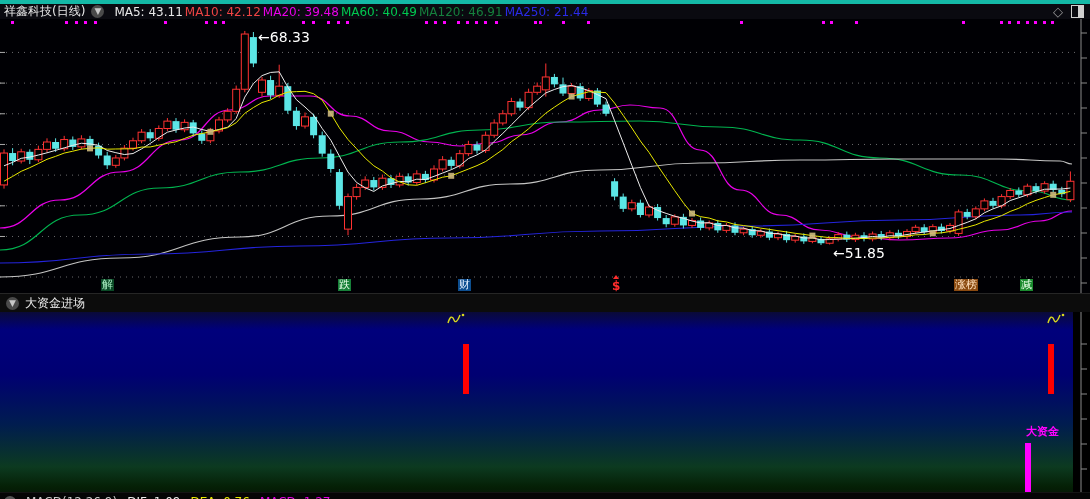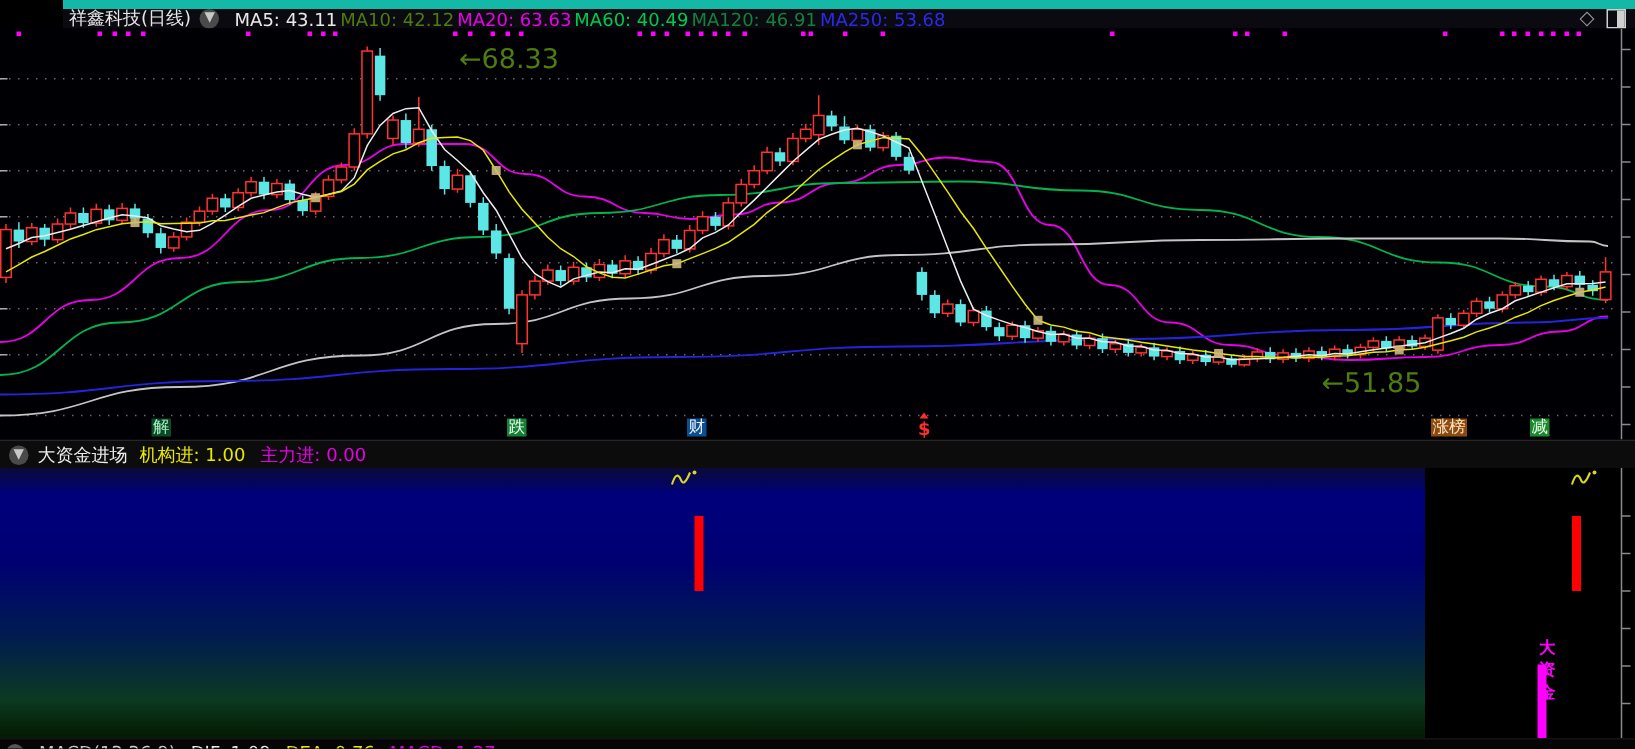--- a/index.html
+++ b/index.html
@@ -1,63 +1,63 @@
 <!DOCTYPE html>
 <html><head>
 <meta charset="utf-8">
 <style>
   html,body{margin:0;padding:0;background:#000;}
   body{width:1090px;height:499px;overflow:hidden;position:relative;
        font-family:"DejaVu Sans","Liberation Sans",sans-serif;}
   
-  .top-bar{height:19px;box-sizing:border-box;border-top:6px solid #14b8a6;
-    background:#0a0a10;display:flex;align-items:center;white-space:nowrap;margin-left:42px;}
+  .top-bar{height:19px;box-sizing:border-box;border-top:4px solid #14b8a6;
+    background:#0a0a10;display:flex;align-items:center;white-space:nowrap;}
   .title{color:#e8e8e8;font-size:12px;margin-left:4px;}
   .chev-circle{width:13px;height:13px;border-radius:50%;background:#4a4a4a;color:#c8c8c8;
     font-size:9px;line-height:12px;text-align:center;margin-left:6px;flex:0 0 auto;}
   .ma-labels{display:flex;gap:2px;margin-left:10px;font-size:12px;}
   .top-icons{margin-left:auto;display:flex;align-items:center;gap:8px;margin-right:6px;}
   .diamond{color:#9a9a9a;font-size:13px;line-height:13px;}
   .layout-box{width:11px;height:11px;border:1px solid #d0d0d0;position:relative;}
   .layout-box .half{position:absolute;right:0;top:0;width:5px;height:100%;background:#d0d0d0;}
   
   .chart-wrap{position:relative;width:1090px;height:274px;background:#000004;}
   .chart-wrap svg{position:absolute;left:0;top:0;}
-  .anno{position:absolute;color:#4d7c0f;font-size:18px;white-space:nowrap;margin-left:48px;}
+  .anno{position:absolute;color:#ffffff;font-size:14px;white-space:nowrap;}
   .badge{position:absolute;font-size:11px;line-height:12px;padding:0 1px;white-space:nowrap;}
   .dollar-badge{position:absolute;color:#ff2d2d;font-size:12px;font-weight:bold;text-align:center;}
   .dollar-badge .tri{display:block;width:0;height:0;margin:0 auto;
     border-left:3px solid transparent;border-right:3px solid transparent;border-bottom:4px solid #ff2d2d;}
   
   .p2-header{height:18px;background:#0c0c0c;border-top:1px solid #262626;display:flex;align-items:center;
     font-size:12px;white-space:nowrap;}
   .p2-header .fields{display:flex;gap:10px;margin-left:8px;}
-  .p2-body{position:relative;width:950px;height:180px;
+  .p2-body{position:relative;width:1073px;height:180px;
     background:linear-gradient(180deg,#0a0a38 0%,#00007c 10%,#000072 35%,#001c50 62%,#0c3a20 86%,#052006 97%,#041a05 100%);font-weight:bold;}
   .p2-body svg{position:absolute;left:0;top:0;}
   .p2-label{position:absolute;font-size:11px;}
   
   .bottom-bar{height:9px;background:#050505;overflow:hidden;position:relative;border-top:1px solid #141414;}
   .bottom-line{position:absolute;top:2px;left:4px;display:flex;align-items:center;gap:10px;
     font-size:12px;white-space:nowrap;}
   .macd-circle{width:12px;height:12px;border-radius:50%;background:#555;flex:0 0 auto;}
 </style>
 </head>
 <body>
 
 <div class="top-bar">
   <span class="title">祥鑫科技(日线)</span>
   <span class="chev-circle">▼</span>
   <span class="ma-labels" id="ma-labels">
       <span style="color: rgb(232, 232, 232);">MA5: 43.11</span>
-      <span style="color: #4d7c0f;">MA10: 42.12</span>
-      <span style="color: rgb(232, 0, 232);">MA20: 63.63</span>
+      <span style="color: #ef4444;">MA10: 42.12</span>
+      <span style="color: rgb(232, 0, 232);">MA20: 39.48</span>
       <span style="color: rgb(0, 200, 80); text-align: center;">MA60: 40.49</span>
       <span style="color: #15803d;">MA120: 46.91</span>
-      <span style="color: rgb(42, 42, 232);">MA250: 53.68</span>
+      <span style="color: rgb(42, 42, 232);">MA250: 21.44</span>
     </span>
   <span class="top-icons">
     <span class="diamond">◇</span>
     <span class="layout-box">
         <span class="half"></span>
       </span>
   </span>
 </div>
 
 <div class="chart-wrap" id="chart-wrap">
@@ -399,24 +399,20 @@
     <div class="badge" style="left: 338px; top: 260px; color: rgb(234, 255, 234); background: rgb(23, 128, 56);">跌</div>
     <div class="badge" style="left: 458px; top: 260px; color: rgb(232, 242, 255); background: rgb(13, 78, 144);">财</div>
     <div class="badge" style="left: 954px; top: 260px; color: rgb(255, 226, 192); background: rgb(138, 74, 16); text-align: center;">涨榜</div>
     <div class="badge" style="left: 1020px; top: 260px; color: rgb(234, 255, 234); background: rgb(26, 138, 46);">减</div>
     <div class="dollar-badge" style="left: 612px; top: 256px;"><span class="tri"></span>$</div>
   </div>
 
 <div class="p2-header">
   <span class="chev-circle">▼</span>
   <span style="color:#ececec;margin-left:6px;font-family:Liberation Mono, monospace;">大资金进场</span>
-  <span class="fields" id="p2-fields">
-      <span style="color: rgb(232, 232, 0);">机构进: 1.00</span>
-      <span style="color: rgb(232, 0, 232);">主力进: 0.00</span>
-    </span>
 </div>
 
 <div class="p2-body" id="p2-body">
   <svg id="p2-svg" width="1090" height="180">
       <rect x="463" y="32" width="6" height="50" fill="#fe0000"></rect>
       <rect x="1048" y="32" width="6" height="50" fill="#fe0000"></rect>
       <rect x="1025" y="131" width="6" height="49" fill="#ff00ff"></rect>
       <g>
         <path d="M448,11 q3,-10 6,-3 q2,5 6,-5" fill="none" stroke="#d8d820" stroke-width="1.4"></path>
         <circle cx="463" cy="3" r="1.3" fill="#d8d820"></circle>

